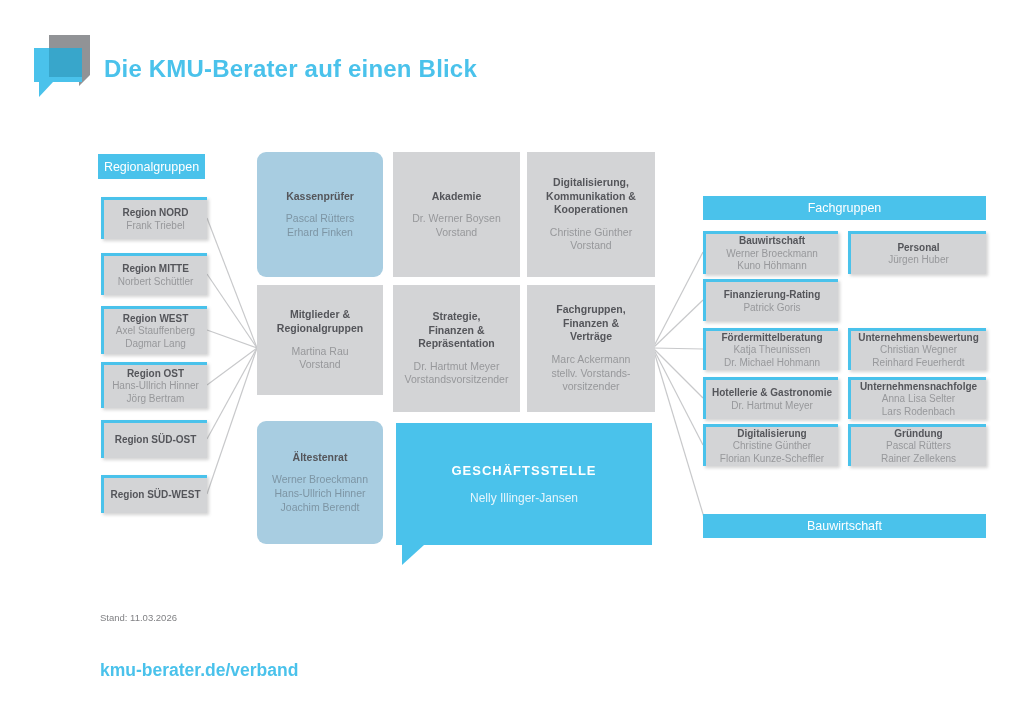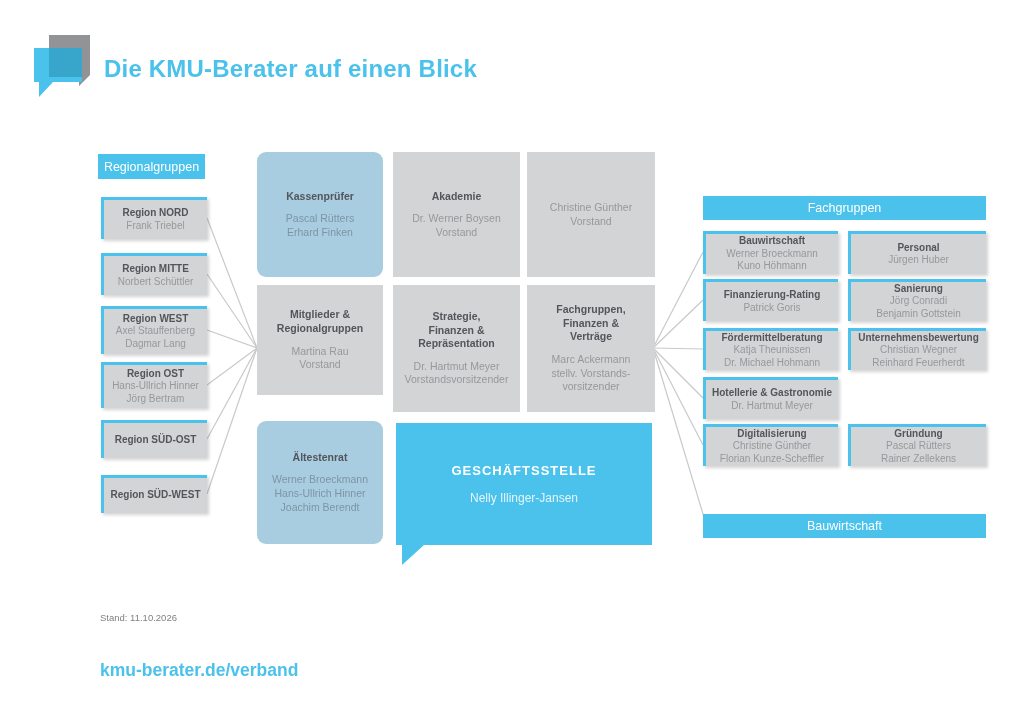--- a/index.html
+++ b/index.html
@@ -105,20 +105,23 @@
     <div class="t">Kassenprüfer</div>
     <div class="s">Pascal Rütters
 Erhard Finken</div>
   </div>
   <div class="cbox gray" style="left:393px;top:152px;width:127px;height:125px">
     <div class="t">Akademie</div>
     <div class="s">Dr. Werner Boysen
 Vorstand</div>
   </div>
   <div class="cbox gray" style="left:527px;top:152px;width:128px;height:125px">
+    <div class="t">Digitalisierung,
+Kommunikation &amp;
+Kooperationen</div>
     <div class="s">Christine Günther
 Vorstand</div>
   </div>
 
   <div class="cbox gray" style="left:257px;top:285px;width:126px;height:110px">
     <div class="t">Mitglieder &amp;
 Regionalgruppen</div>
     <div class="s">Martina Rau
 Vorstand</div>
   </div>
@@ -178,34 +181,34 @@
   <div class="sbox" style="left:703px;top:424px;width:135px;height:42px">
     <div class="t">Digitalisierung</div>
     <div class="n">Christine Günther
 Florian Kunze-Scheffler</div>
   </div>
 
   <div class="sbox" style="left:848px;top:231px;width:138px;height:43px">
     <div class="t">Personal</div>
     <div class="n">Jürgen Huber</div>
   </div>
-  <div class="sbox" style="left:848px;top:279px;width:138px;height:42px">
-    <div class="t">Sanierung</div>
-    <div class="n">Jörg Conradi
-Benjamin Gottstein</div>
-  </div>
   <div class="sbox" style="left:848px;top:328px;width:138px;height:42px">
     <div class="t">Unternehmensbewertung</div>
     <div class="n">Christian Wegner
 Reinhard Feuerherdt</div>
   </div>
+  <div class="sbox" style="left:848px;top:377px;width:138px;height:42px">
+    <div class="t">Unternehmensnachfolge</div>
+    <div class="n">Anna Lisa Selter
+Lars Rodenbach</div>
+  </div>
   <div class="sbox" style="left:848px;top:424px;width:138px;height:42px">
     <div class="t">Gründung</div>
     <div class="n">Pascal Rütters
 Rainer Zellekens</div>
   </div>
 
   <div class="bar" style="left:703px;top:514px;width:283px;height:24px">Bauwirtschaft</div>
 
-  <div id="stand">Stand: 11.10.2026</div>
+  <div id="stand">Stand: 11.03.2026</div>
   <div id="site-url">kmu-berater.de/verband</div>
 
 </div>
 
 </body></html>

